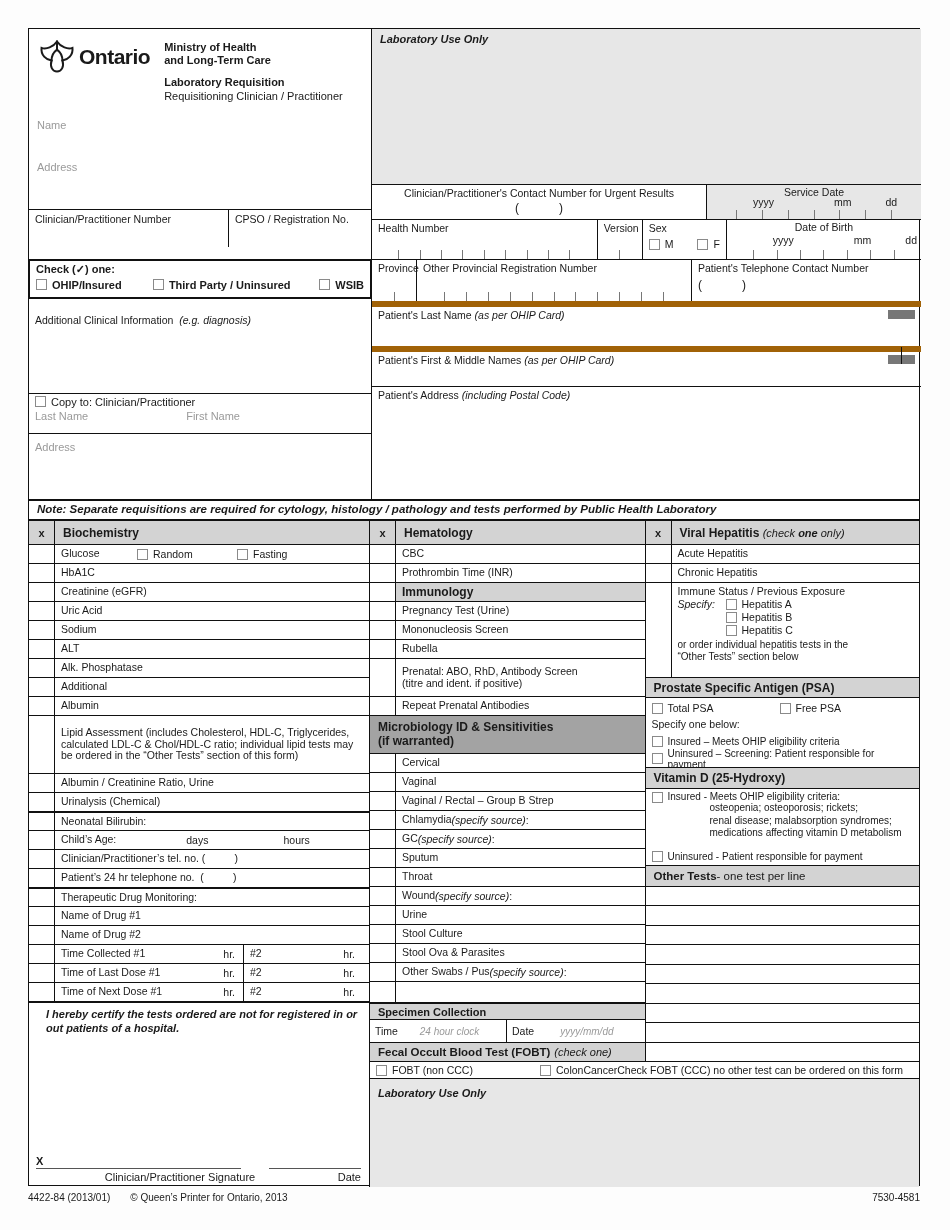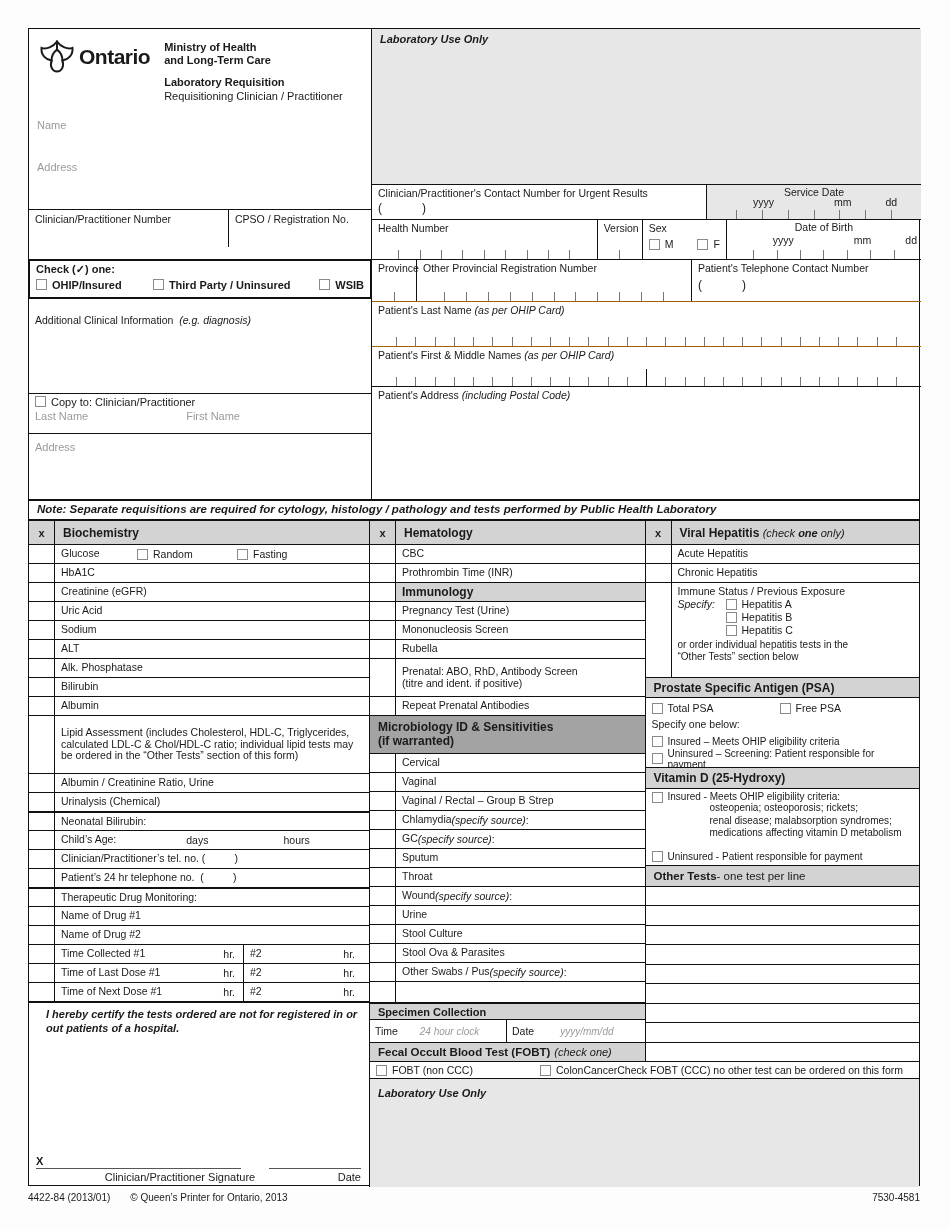--- a/index.html
+++ b/index.html
@@ -43,21 +43,21 @@
   .aci { height: 86px; padding: 3px 6px; font-size: 10.5px; }
   .copy-row { height: 43px; border-top: 1px solid #111; padding: 2px 6px; font-size: 11px; }
   .copy-line2 { display: flex; margin-top: 1px; }
   .copy-line2 .fn { margin-left: 98px; }
   .copy-addr { height: 69px; border-top: 1px solid #111; padding: 3px 6px; }
 
   .labuse-top { height: 155px; background: #e7e7e7; padding: 4px 8px; font-size: 11px; }
   .labuse-lbl { font-weight: bold; font-style: italic; font-size: 11px; }
 
   .urgent-row { height: 35px; border-top: 1px solid #111; display: flex; }
-  .urgent-cell { width: 335px; border-right: 1px solid #111; padding: 2px 6px; font-size: 10.5px; }
+  .urgent-cell { width: 335px; border-right: 1px solid #111; padding: 2px 6px; font-size: 10.5px; text-align: center; }
   .urgent-cell .parens { font-size: 12px; margin-top: 2px; }
   .date-cell { flex: 1; background: #e7e7e7; display: flex; flex-direction: column;
                justify-content: space-between; padding: 1px 4px 0 4px; font-size: 10.5px; }
   .dt-title { text-align: center; }
   .dt-units { display: flex; margin-top: -3px; }
   .dt-units .u1 { margin-left: 42px; } .dt-units .u2 { margin-left: 60px; } .dt-units .u3 { margin-left: 34px; }
   .ticks { display: flex; height: 10px; align-items: flex-end; }
   .ticks span { flex: 1; height: 9px; border-left: 1px solid #777; }
   .ticks span:first-child { border-left: none; }
   .ticks span.tall { height: 17px; border-left: 1.5px solid #111; }
@@ -69,21 +69,21 @@
   .sex-cell { width: 85px; border-right: 1px solid #111; padding: 2px 6px; }
   .sex-cbs { display: flex; gap: 24px; margin-top: 4px; font-size: 10.5px; }
   .dob-cell { flex: 1; display: flex; flex-direction: column; justify-content: space-between; padding: 1px 4px 0 4px; }
 
   .prov-row { height: 42px; border-top: 1px solid #111; display: flex; font-size: 10.5px; }
   .prov-cell { width: 45px; border-right: 1px solid #111; }
   .oreg-cell { width: 275px; border-right: 1px solid #111; }
   .phone-cell { flex: 1; padding: 2px 6px; }
   .phone-cell .parens { font-size: 12px; margin-top: 4px; }
 
-  .pname-row { border-top: 1px solid #a16207; display: flex; flex-direction: column;
+  .pname-row { border-top: 6px solid #a16207; display: flex; flex-direction: row;
                justify-content: space-between; padding: 2px 6px 0 6px; font-size: 10.5px; }
   .pl-row { height: 45px; } .pf-row { height: 40px; }
   .paddr-row { height: 113px; border-top: 1px solid #111; padding: 2px 6px; font-size: 10.5px; }
 
   
   .note-row { border-top: 2px solid #111; height: 20px; padding: 2px 8px;
               font-size: 11.5px; font-weight: bold; font-style: italic; }
 
   
   .grid { display: flex; border-top: 2px solid #111; height: 668px; }
@@ -494,21 +494,21 @@
           </div>
           <div class="trow k-simple">
             <div class="xcell"></div>
             <div class="lcell">
               <span class="lbl">Alk. Phosphatase</span>
             </div>
           </div>
           <div class="trow k-simple">
             <div class="xcell"></div>
             <div class="lcell">
-              <span class="lbl">Bilirubin</span>
+              <span class="lbl">Additional</span>
             </div>
           </div>
           <div class="trow k-simple">
             <div class="xcell"></div>
             <div class="lcell">
               <span class="lbl">Albumin</span>
             </div>
           </div>
           <div class="trow k-tall">
             <div class="xcell"></div>

